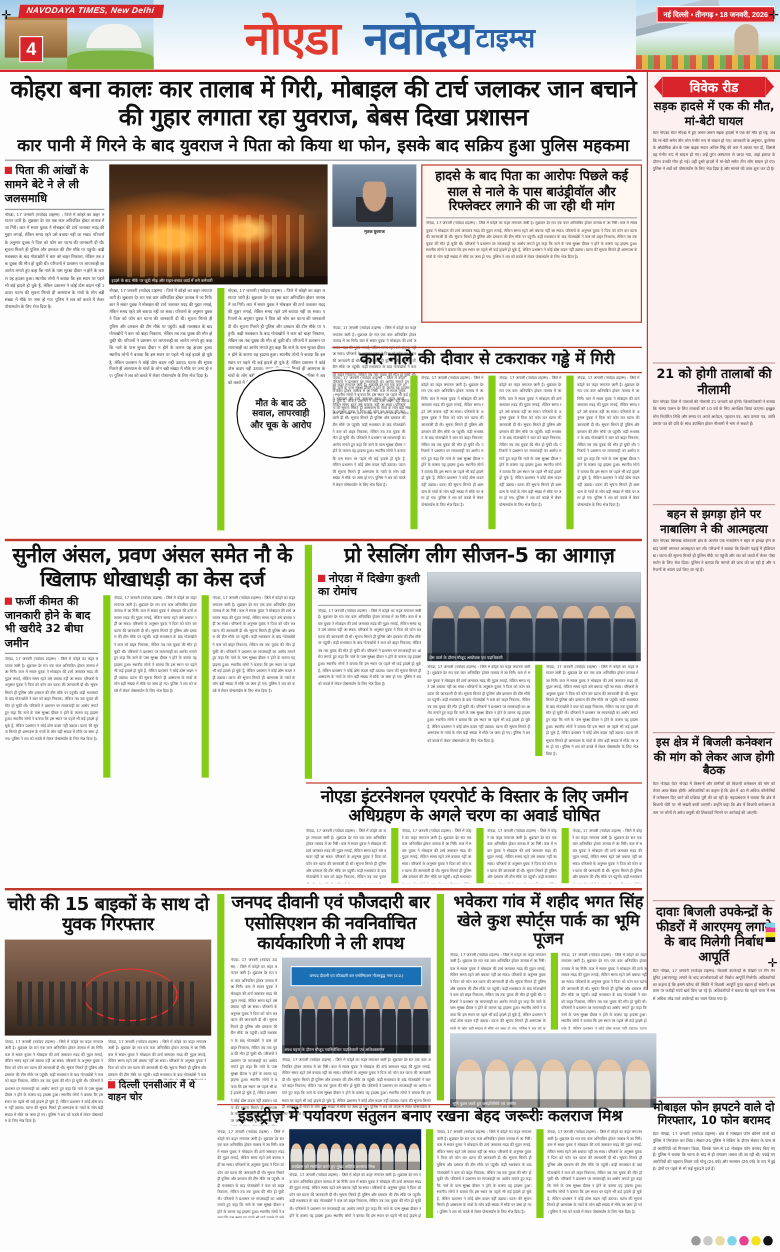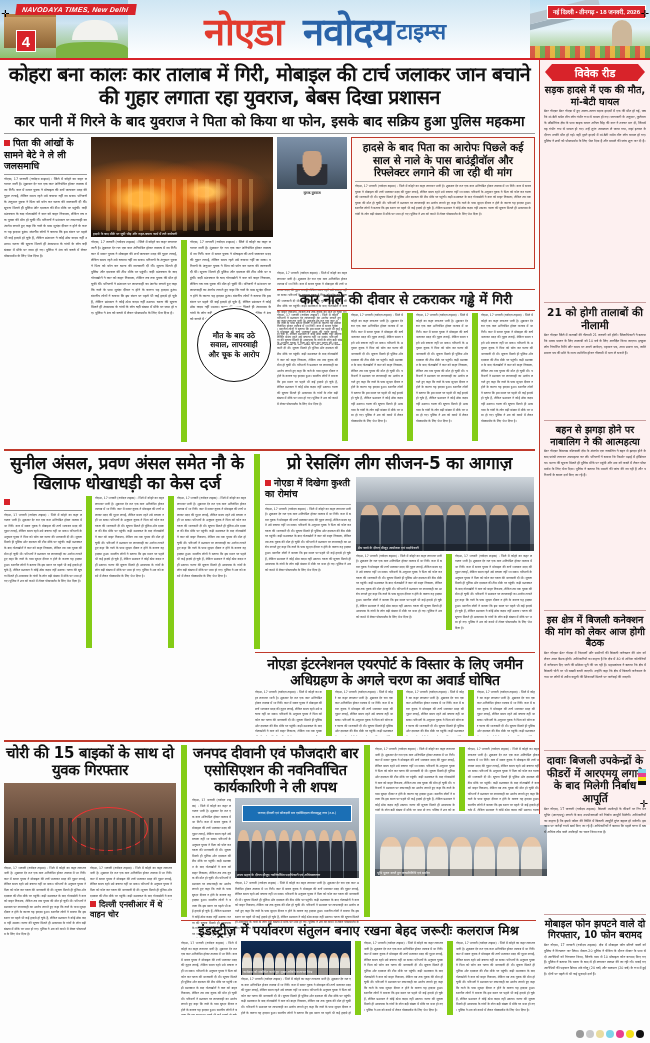--- a/index.html
+++ b/index.html
@@ -441,21 +441,21 @@
 
       <div class="divider-h" style="border-top:2px solid #c0392b;margin-top:4px;"></div>
 
       <div class="row" style="gap:4px;height:195px;">
 
         <div style="width:246px;">
           <h2 class="sec">सुनील अंसल, प्रवण अंसल समेत नौ के खिलाफ धोखाधड़ी का केस दर्ज</h2>
           <div class="row" style="gap:4px;margin-top:3px;height:152px;">
             <div style="width:78px;">
               <div class="bullet-head">
-                <span class="sq"></span>
+                <span class="sq"></span><span>फर्जी कीमत की जानकारी होने के बाद भी खरीदे 32 बीघा जमीन</span>
               </div>
               <div class="col-text sm" style="height:128px;">नोएडा, 17 जनवरी (नवोदय टाइम्स) : जिले में कोहरे का कहर लगातार जारी है। शुक्रवार देर रात एक कार अनियंत्रित होकर तालाब में जा गिरी। कार में सवार युवक ने मोबाइल की टार्च जलाकर मदद की गुहार लगाई, लेकिन समय रहते उसे बचाया नहीं जा सका। परिजनों के अनुसार युवक ने पिता को फोन कर घटना की जानकारी दी थी। सूचना मिलते ही पुलिस और दमकल की टीम मौके पर पहुंची। कड़ी मशक्कत के बाद गोताखोरों ने कार को बाहर निकाला, लेकिन तब तक युवक की मौत हो चुकी थी। परिजनों ने प्रशासन पर लापरवाही का आरोप लगाते हुए कहा कि नाले के पास सुरक्षा दीवार न होने के कारण यह हादसा हुआ। स्थानीय लोगों ने बताया कि इस स्थान पर पहले भी कई हादसे हो चुके हैं, लेकिन प्रशासन ने कोई ठोस कदम नहीं उठाया। घटना की सूचना मिलते ही आसपास के गांवों के लोग बड़ी संख्या में मौके पर जमा हो गए। पुलिस ने शव को कब्जे में लेकर पोस्टमार्टम के लिए भेज दिया है।</div>
             </div>
             <div class="col-text sm vline" style="width:78px;padding-left:3px;">नोएडा, 17 जनवरी (नवोदय टाइम्स) : जिले में कोहरे का कहर लगातार जारी है। शुक्रवार देर रात एक कार अनियंत्रित होकर तालाब में जा गिरी। कार में सवार युवक ने मोबाइल की टार्च जलाकर मदद की गुहार लगाई, लेकिन समय रहते उसे बचाया नहीं जा सका। परिजनों के अनुसार युवक ने पिता को फोन कर घटना की जानकारी दी थी। सूचना मिलते ही पुलिस और दमकल की टीम मौके पर पहुंची। कड़ी मशक्कत के बाद गोताखोरों ने कार को बाहर निकाला, लेकिन तब तक युवक की मौत हो चुकी थी। परिजनों ने प्रशासन पर लापरवाही का आरोप लगाते हुए कहा कि नाले के पास सुरक्षा दीवार न होने के कारण यह हादसा हुआ। स्थानीय लोगों ने बताया कि इस स्थान पर पहले भी कई हादसे हो चुके हैं, लेकिन प्रशासन ने कोई ठोस कदम नहीं उठाया। घटना की सूचना मिलते ही आसपास के गांवों के लोग बड़ी संख्या में मौके पर जमा हो गए। पुलिस ने शव को कब्जे में लेकर पोस्टमार्टम के लिए भेज दिया है।</div>
             <div class="col-text sm vline" style="width:78px;padding-left:3px;">नोएडा, 17 जनवरी (नवोदय टाइम्स) : जिले में कोहरे का कहर लगातार जारी है। शुक्रवार देर रात एक कार अनियंत्रित होकर तालाब में जा गिरी। कार में सवार युवक ने मोबाइल की टार्च जलाकर मदद की गुहार लगाई, लेकिन समय रहते उसे बचाया नहीं जा सका। परिजनों के अनुसार युवक ने पिता को फोन कर घटना की जानकारी दी थी। सूचना मिलते ही पुलिस और दमकल की टीम मौके पर पहुंची। कड़ी मशक्कत के बाद गोताखोरों ने कार को बाहर निकाला, लेकिन तब तक युवक की मौत हो चुकी थी। परिजनों ने प्रशासन पर लापरवाही का आरोप लगाते हुए कहा कि नाले के पास सुरक्षा दीवार न होने के कारण यह हादसा हुआ। स्थानीय लोगों ने बताया कि इस स्थान पर पहले भी कई हादसे हो चुके हैं, लेकिन प्रशासन ने कोई ठोस कदम नहीं उठाया। घटना की सूचना मिलते ही आसपास के गांवों के लोग बड़ी संख्या में मौके पर जमा हो गए। पुलिस ने शव को कब्जे में लेकर पोस्टमार्टम के लिए भेज दिया है।</div>
           </div>
         </div>
 
         <div class="vline" style="width:280px;padding-left:5px;">
           <h2 class="sec">प्रो रेसलिंग लीग सीजन-5 का आगाज़</h2>
@@ -542,20 +542,21 @@
                     <i></i>
                   </div>
                 <div class="cap">शपथ ग्रहण के दौरान मौजूद नवनिर्वाचित पदाधिकारी एवं अधिवक्तागण</div>
               </div>
               <div class="col-text sm" style="height:56px;margin-top:3px;">नोएडा, 17 जनवरी (नवोदय टाइम्स) : जिले में कोहरे का कहर लगातार जारी है। शुक्रवार देर रात एक कार अनियंत्रित होकर तालाब में जा गिरी। कार में सवार युवक ने मोबाइल की टार्च जलाकर मदद की गुहार लगाई, लेकिन समय रहते उसे बचाया नहीं जा सका। परिजनों के अनुसार युवक ने पिता को फोन कर घटना की जानकारी दी थी। सूचना मिलते ही पुलिस और दमकल की टीम मौके पर पहुंची। कड़ी मशक्कत के बाद गोताखोरों ने कार को बाहर निकाला, लेकिन तब तक युवक की मौत हो चुकी थी। परिजनों ने प्रशासन पर लापरवाही का आरोप लगाते हुए कहा कि नाले के पास सुरक्षा दीवार न होने के कारण यह हादसा हुआ। स्थानीय लोगों ने बताया कि इस स्थान पर पहले भी कई हादसे हो चुके हैं, लेकिन प्रशासन ने कोई ठोस कदम नहीं उठाया। घटना की सूचना मिलते ही आसपास के गांवों के लोग बड़ी संख्या में मौके पर जमा हो गए। पुलिस ने शव को कब्जे में लेकर पोस्टमार्टम के लिए भेज दिया है।</div>
             </div>
           </div>
         </div>
 
         <div class="vline" style="width:175px;padding-left:5px;">
+          <h3 class="sub">भवेकरा गांव में शहीद भगत सिंह खेले कुश स्पोर्ट्स पार्क का भूमि पूजन</h3>
           <div class="row" style="gap:4px;margin-top:2px;">
             <div class="col-text sm" style="width:84px;height:64px;">नोएडा, 17 जनवरी (नवोदय टाइम्स) : जिले में कोहरे का कहर लगातार जारी है। शुक्रवार देर रात एक कार अनियंत्रित होकर तालाब में जा गिरी। कार में सवार युवक ने मोबाइल की टार्च जलाकर मदद की गुहार लगाई, लेकिन समय रहते उसे बचाया नहीं जा सका। परिजनों के अनुसार युवक ने पिता को फोन कर घटना की जानकारी दी थी। सूचना मिलते ही पुलिस और दमकल की टीम मौके पर पहुंची। कड़ी मशक्कत के बाद गोताखोरों ने कार को बाहर निकाला, लेकिन तब तक युवक की मौत हो चुकी थी। परिजनों ने प्रशासन पर लापरवाही का आरोप लगाते हुए कहा कि नाले के पास सुरक्षा दीवार न होने के कारण यह हादसा हुआ। स्थानीय लोगों ने बताया कि इस स्थान पर पहले भी कई हादसे हो चुके हैं, लेकिन प्रशासन ने कोई ठोस कदम नहीं उठाया। घटना की सूचना मिलते ही आसपास के गांवों के लोग बड़ी संख्या में मौके पर जमा हो गए। पुलिस ने शव को कब्जे में लेकर पोस्टमार्टम के लिए भेज दिया है।</div>
             <div class="col-text sm vline" style="width:84px;padding-left:3px;height:64px;">नोएडा, 17 जनवरी (नवोदय टाइम्स) : जिले में कोहरे का कहर लगातार जारी है। शुक्रवार देर रात एक कार अनियंत्रित होकर तालाब में जा गिरी। कार में सवार युवक ने मोबाइल की टार्च जलाकर मदद की गुहार लगाई, लेकिन समय रहते उसे बचाया नहीं जा सका। परिजनों के अनुसार युवक ने पिता को फोन कर घटना की जानकारी दी थी। सूचना मिलते ही पुलिस और दमकल की टीम मौके पर पहुंची। कड़ी मशक्कत के बाद गोताखोरों ने कार को बाहर निकाला, लेकिन तब तक युवक की मौत हो चुकी थी। परिजनों ने प्रशासन पर लापरवाही का आरोप लगाते हुए कहा कि नाले के पास सुरक्षा दीवार न होने के कारण यह हादसा हुआ। स्थानीय लोगों ने बताया कि इस स्थान पर पहले भी कई हादसे हो चुके हैं, लेकिन प्रशासन ने कोई ठोस कदम नहीं उठाया। घटना की सूचना मिलते ही आसपास के गांवों के लोग बड़ी संख्या में मौके पर जमा हो गए। पुलिस ने शव को कब्जे में लेकर पोस्टमार्टम के लिए भेज दिया है।</div>
           </div>
           <div class="photo ph-pooja" style="width:172px;height:62px;margin-top:3px;">
             <div class="people">
                 <i></i>
                 <i></i>
                 <i></i>
                 <i></i>

